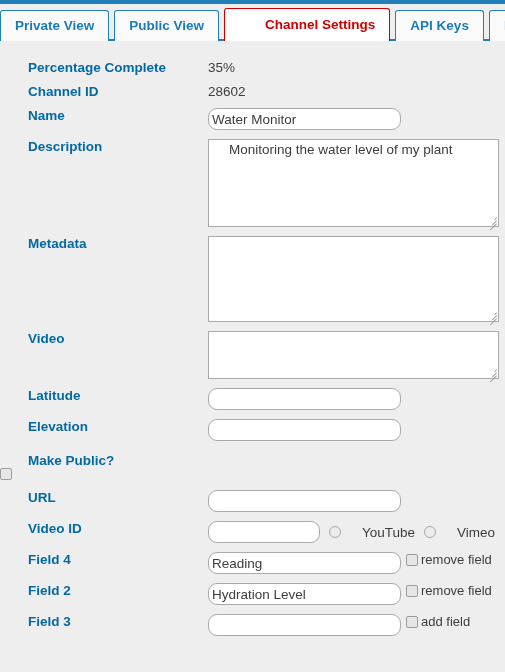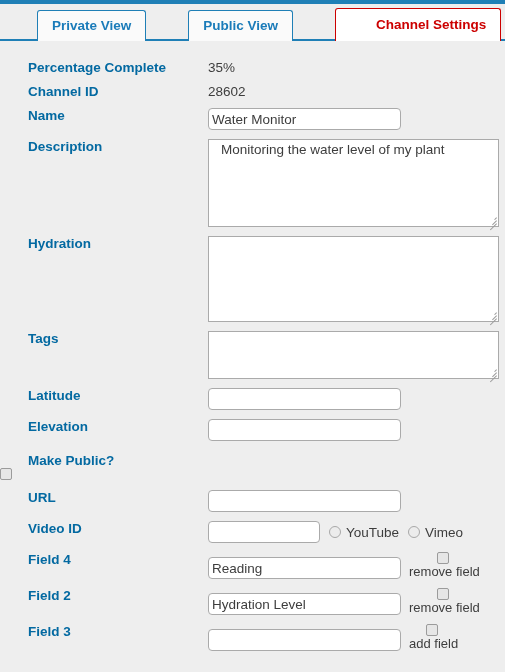--- a/index.html
+++ b/index.html
@@ -52,21 +52,20 @@
     font-size: 13.5px;
     font-weight: bold;
     color: #1a7bb9;
     background: #fafafa;
     border: 1px solid #1f7fb6;
     border-bottom: none;
     border-top-left-radius: 3px;
     border-top-right-radius: 3px;
     cursor: pointer;
     user-select: none;
-    margin-left: 37px;
   }
   .tab.active {
     color: #cc0000;
     background: #ffffff;
     border: 1px solid #cc0000;
     border-bottom: none;
     height: 33px;
     line-height: 31px;
     position: relative;
     z-index: 3;
@@ -91,53 +90,53 @@
     box-sizing: border-box;
     padding-left: 28px;
     font-weight: bold;
     font-size: 13.5px;
     color: #0369a1;
     flex: none;
   }
   .control {
     flex: 1;
     display: flex;
-    align-items: flex-end;
+    align-items: flex-start;
     min-width: 0;
   }
   .static-val {
     font-size: 13.5px;
     color: #3d3d3d;
   }
 
   input[type="text"] {
     box-sizing: border-box;
     width: 193px;
     height: 22px;
     padding: 1px 3px;
     font-family: "Liberation Sans", sans-serif;
     font-size: 13.5px;
     color: #3d3d3d;
     background: #ffffff;
     border: 1px solid #aaaaaa;
-    border-radius: 4px;
+    border-radius: 9px;
     outline: none;
   }
   input.narrow {
     width: 112px;
   }
 
   .ta-wrap {
     position: relative;
     display: inline-block;
   }
   textarea {
     box-sizing: border-box;
     width: 291px;
-    padding: 2px 12px;
+    padding: 2px 20px;
     font-family: "Liberation Sans", sans-serif;
     font-size: 13.5px;
     color: #3d3d3d;
     background: #ffffff;
     border: 1px solid #aaaaaa;
     border-radius: 0;
     resize: none;
     outline: none;
     overflow: hidden;
     line-height: 16px;
@@ -188,30 +187,29 @@
     display: inline-block;
     flex: none;
     cursor: pointer;
   }
   .inline-opt {
     display: flex;
     align-items: center;
     margin-left: 9px;
   }
   .inline-opt .opt-label {
-    margin-left: 5px;
+    margin-left: 21px;
     font-size: 13.5px;
     color: #3d3d3d;
     text-align: center;
   }
   .field-extra {
     display: flex;
     align-items: center;
     margin-left: 5px;
-    flex-direction: column;
   }
   .field-extra .opt-label {
     margin-left: 3px;
     font-size: 13px;
     color: #3d3d3d;
     white-space: nowrap;
   }
 
   .row-public  { padding-bottom: 10px; padding-top: 3px; flex-direction: column; }
   .row-video .control { align-items: center; }
@@ -260,35 +258,35 @@
         <span class="grip">
             <i></i>
             <i></i>
             <i></i>
           </span>
       </div>
     </div>
   </div>
 
   <div class="row">
-    <div class="label">Hydration</div>
+    <div class="label">Metadata</div>
     <div class="control">
       <div class="ta-wrap">
         <textarea class="mid" style=""></textarea>
         <span class="grip">
             <i></i>
             <i></i>
             <i></i>
           </span>
       </div>
     </div>
   </div>
 
   <div class="row">
-    <div class="label">Tags</div>
+    <div class="label">Video</div>
     <div class="control">
       <div class="ta-wrap">
         <textarea class="short" style=""></textarea>
         <span class="grip">
             <i></i>
             <i></i>
             <i></i>
           </span>
       </div>
     </div>

